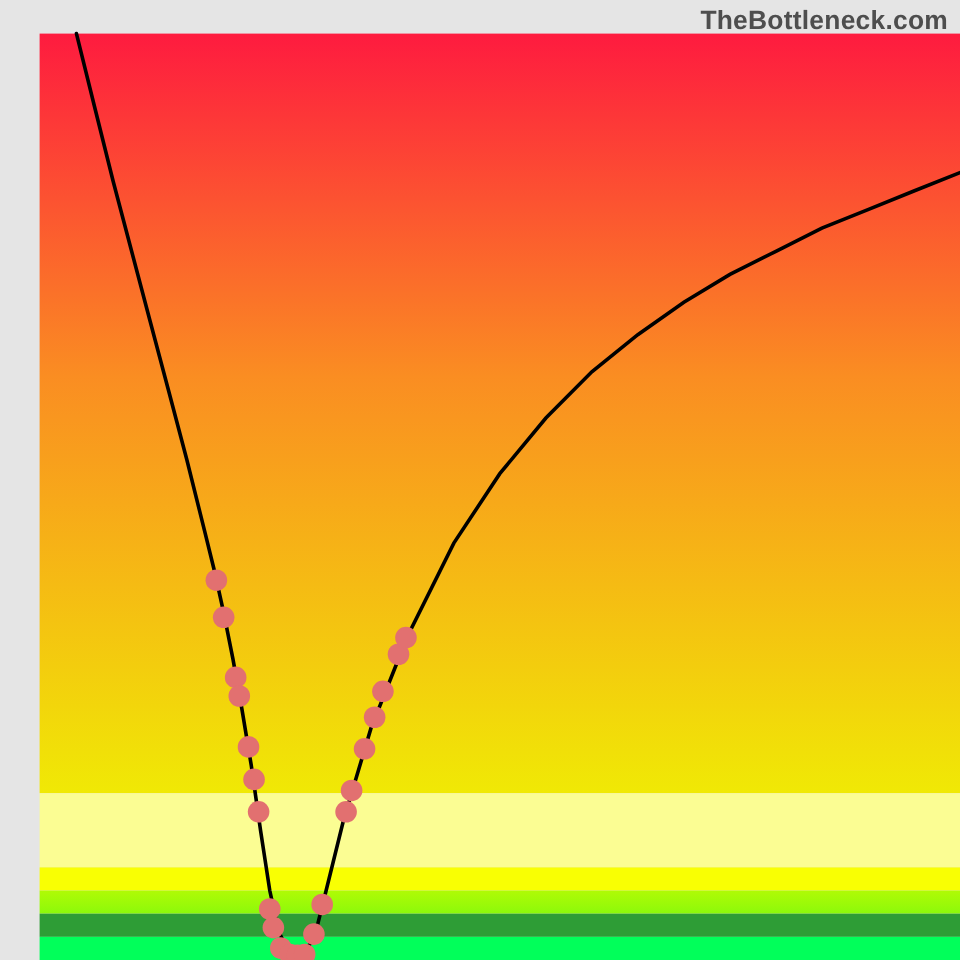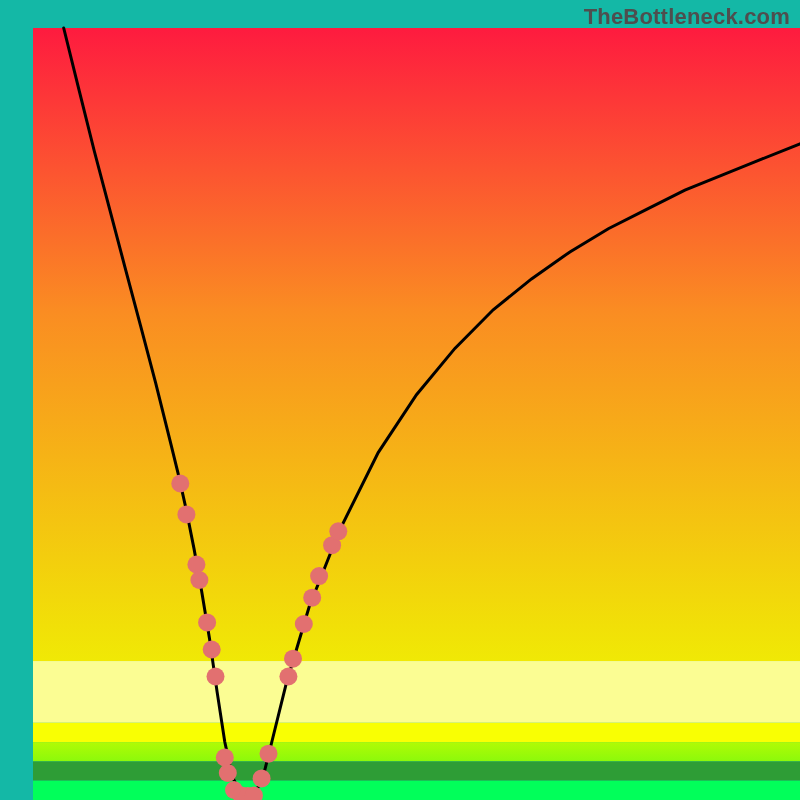--- a/index.html
+++ b/index.html
@@ -8,21 +8,21 @@
     width: 800px;
     height: 800px;
     background: #000000;
     overflow: hidden;
     font-family: sans-serif;
   }
   .frame {
     position: relative;
     width: 800px;
     height: 800px;
-    background: #14b8a6;
+    background: #e5e5e5;
   }
   .watermark {
     position: absolute;
     top: 4px;
     right: 10px;
     font-size: 22px;
     font-weight: 600;
     color: #4e4e4e;
     z-index: 50;
     letter-spacing: 0.2px;

